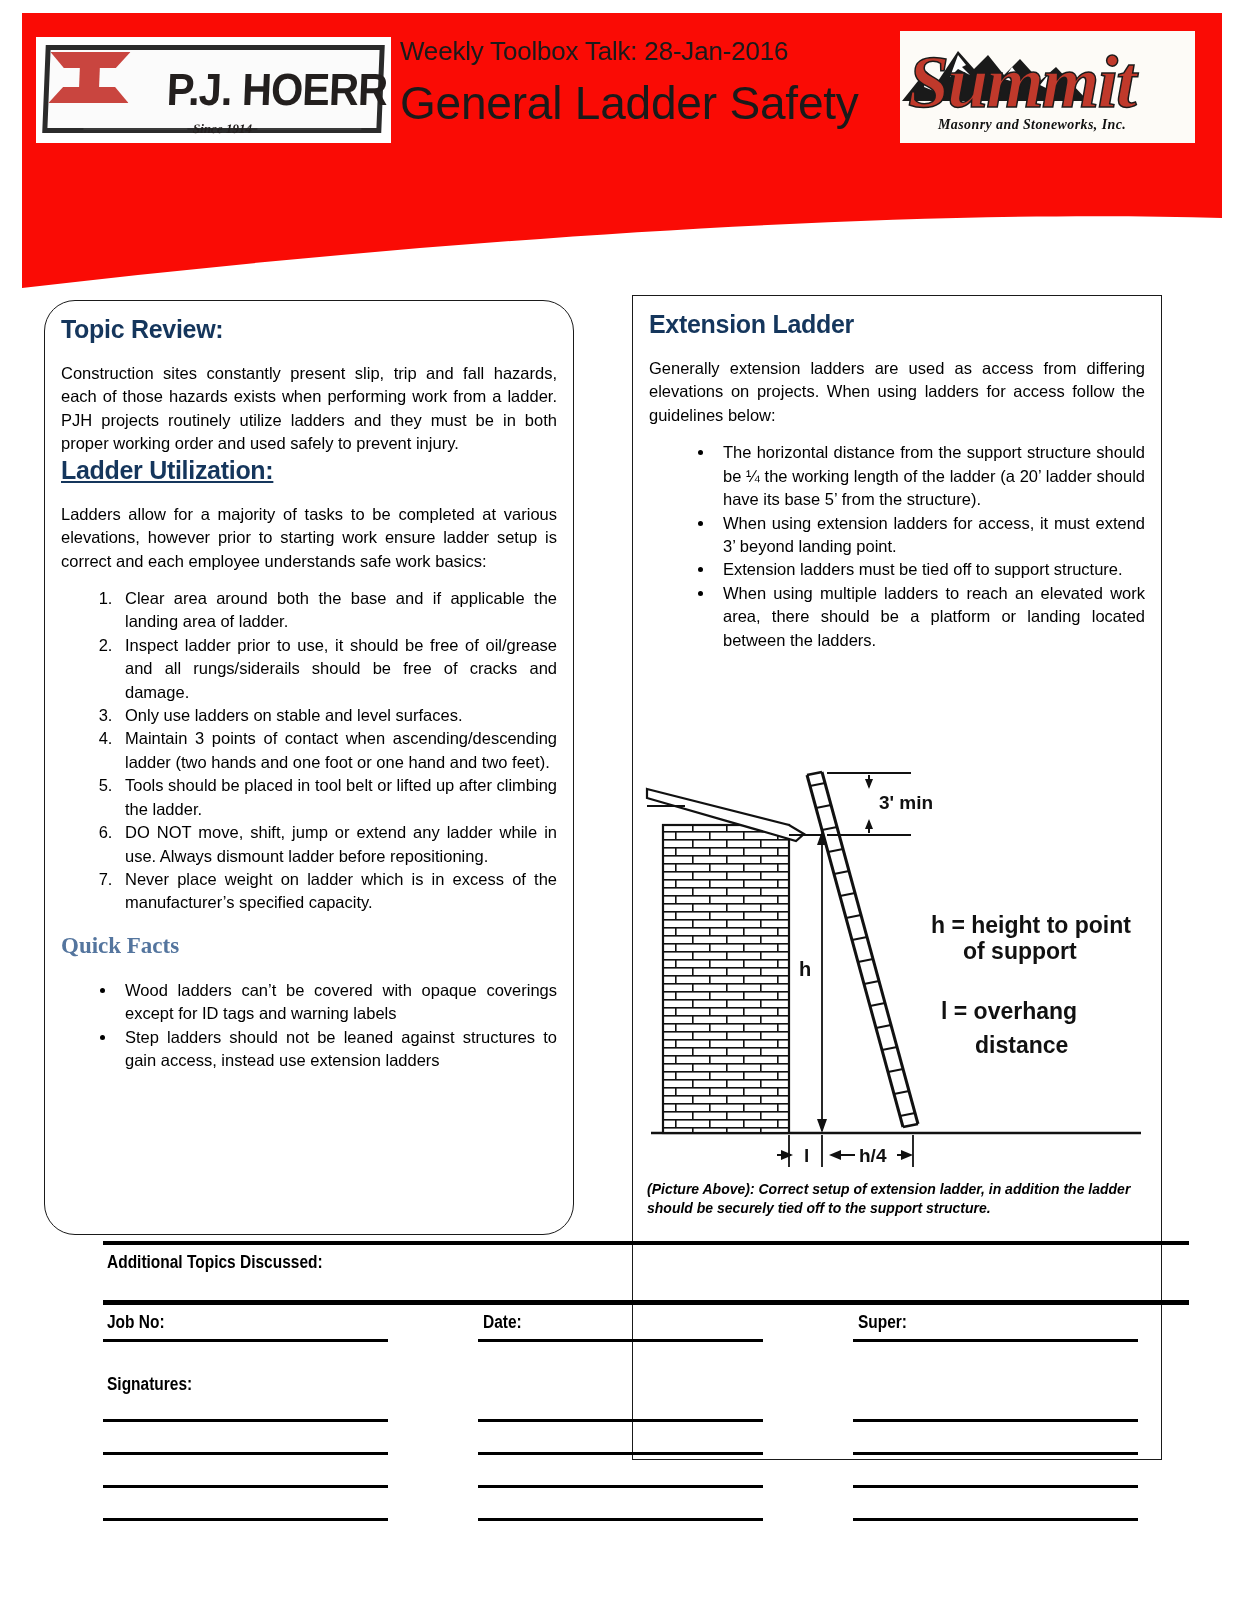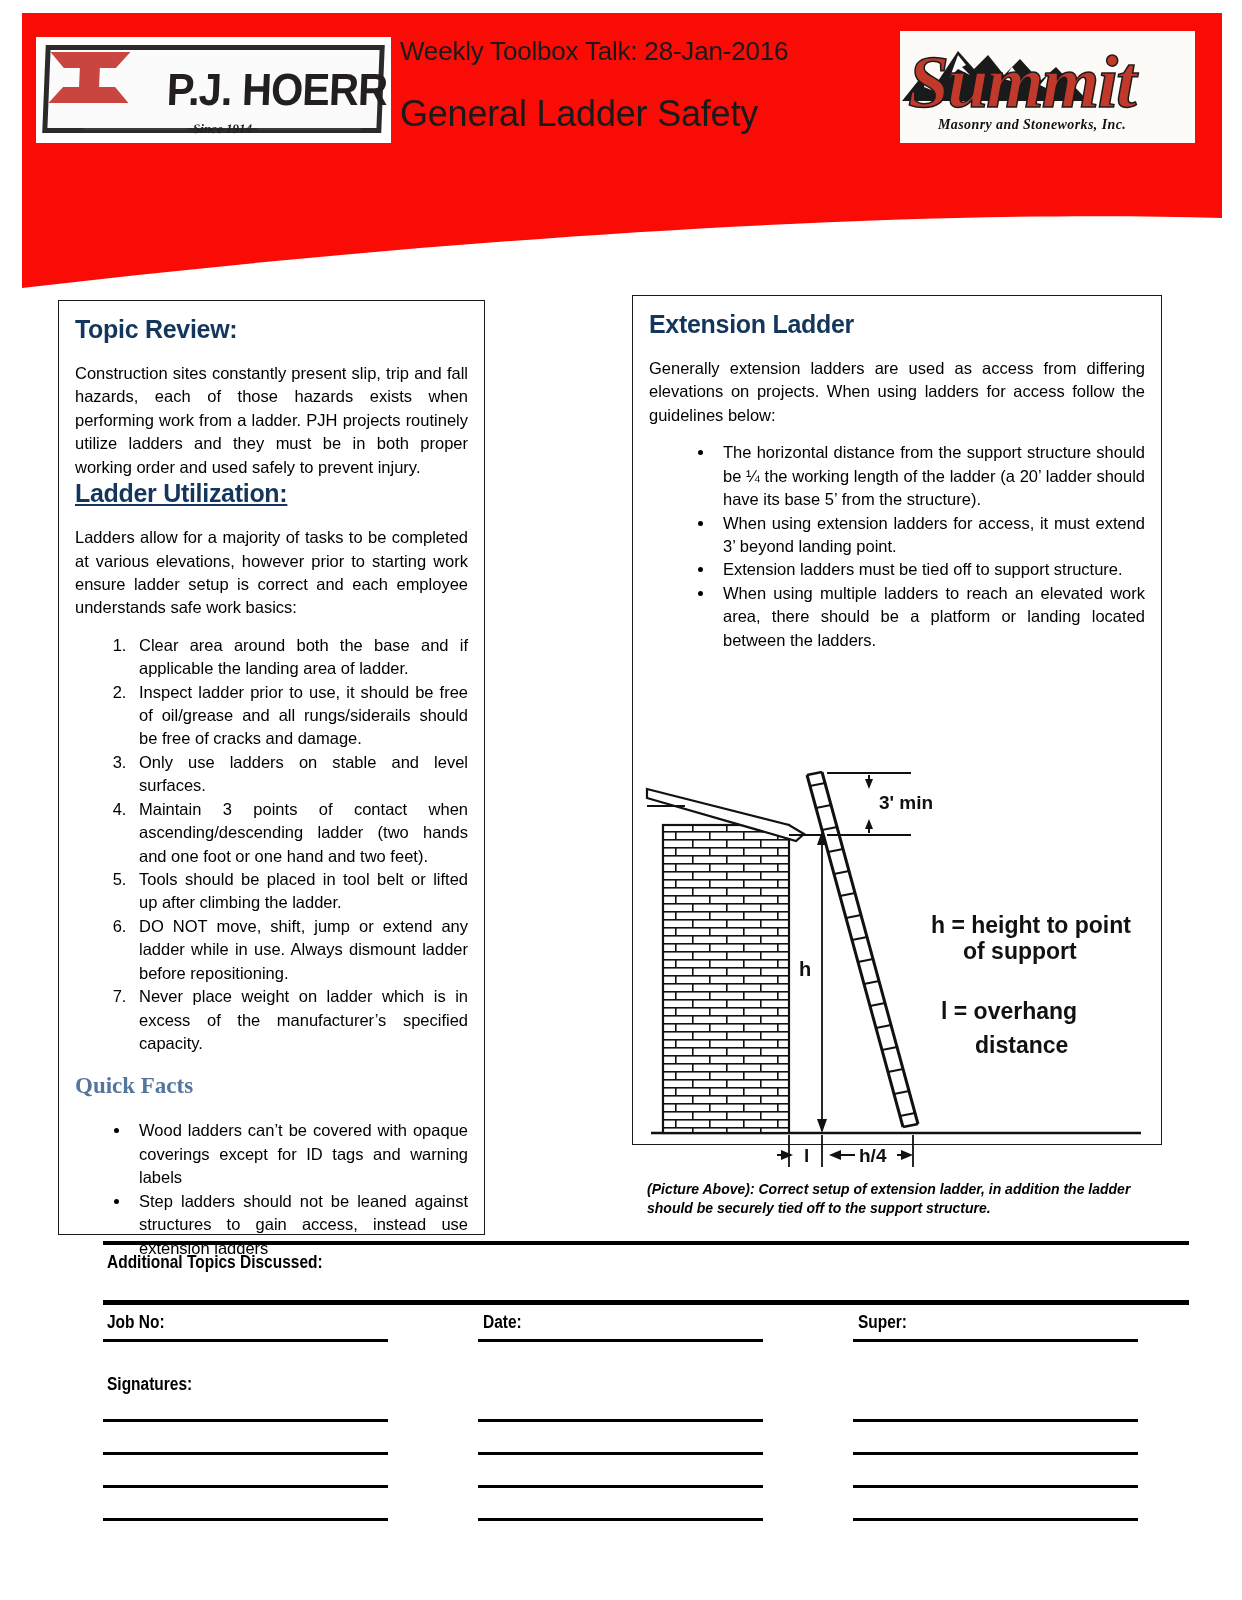--- a/index.html
+++ b/index.html
@@ -94,22 +94,22 @@
     text-align: left;
     color: #1a1a1a;
   }
   #header-subtitle {
     font-size: 26px;
     font-weight: normal;
     letter-spacing: -0.2px;
     line-height: 1.2;
   }
   #header-title {
-    margin-top: 26px;
-    font-size: 36px;
+    margin-top: 10px;
+    font-size: 46px;
     font-weight: normal;
     letter-spacing: -0.2px;
     line-height: 1.15;
   }
 
   
   #summit-logo {
     position: absolute;
     left: 900px; top: 31px;
     width: 295px; height: 112px;
@@ -142,22 +142,22 @@
   }
   #summit-mtns { position: absolute; left: 96px; top: 4px; }
 
   
   .content-box {
     position: absolute;
     box-sizing: border-box;
     border: 1.5px solid #1a1a1a;
     background: #ffffff;
   }
-  #left-box  { left: 58px;  top: 300px; width: 427px; height: 935px; }
-  #right-box { left: 632px; top: 295px; width: 530px; height: 850px; }
+  #left-box  { left: 44px;  top: 300px; width: 530px; height: 935px; border-radius: 31px; }
+  #right-box { left: 632px; top: 295px; width: 530px; height: 1165px; }
 
   .box-pad { padding: 14px 16px 0 16px; }
 
   h2.section-head {
     margin: 0 0 0 0;
     font-family: "Liberation Sans", sans-serif;
     font-size: 25px;
     font-weight: bold;
     color: #15365c;
     letter-spacing: -0.3px;

